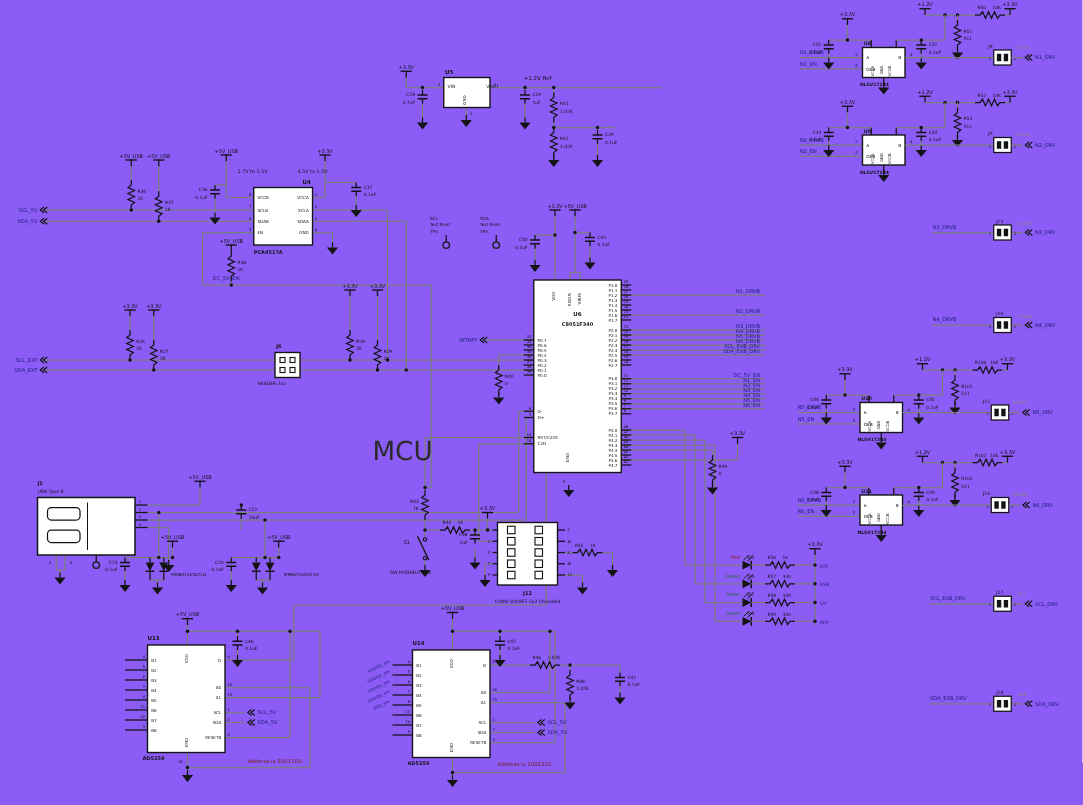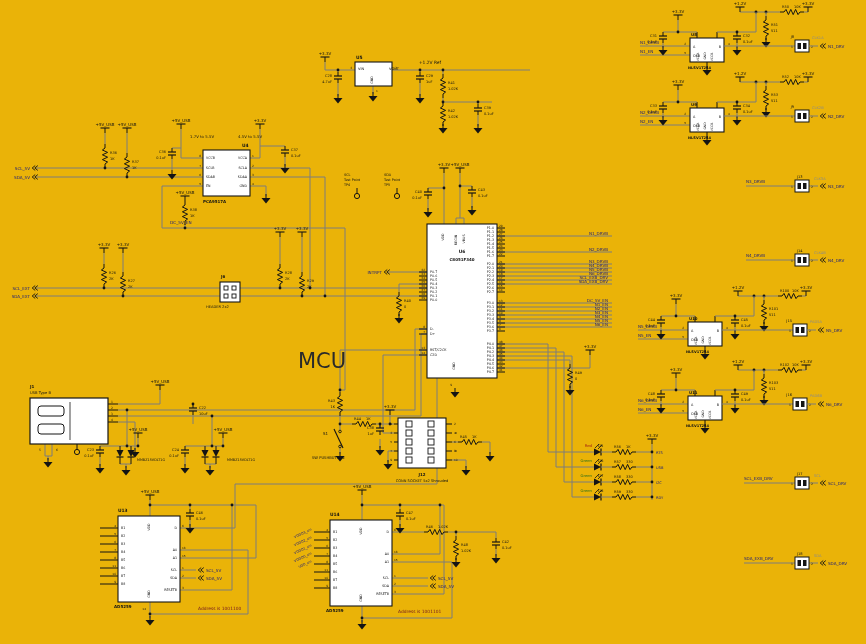--- a/index.html
+++ b/index.html
@@ -1,16 +1,16 @@
 <!DOCTYPE html>
 <html><head>
 <meta charset="utf-8">
 <style>
   html,body{margin:0;padding:0;background:#ffffff;}
-  #page{width:866px;height:644px;position:relative;background:#eab308;overflow:hidden;}
+  #page{width:866px;height:644px;position:relative;background:#8b5cf6;overflow:hidden;}
   svg{display:block;}
   text{font-family:"DejaVu Sans",sans-serif;}
 </style>
 </head>
 <body>
 
 <div id="page">
   <svg id="schem" width="866" height="644" viewBox="0 0 866 644">
       <line x1="36" y1="168" x2="203" y2="168" stroke="#7d7d7d" stroke-width="1"></line>
       <line x1="36" y1="177" x2="203" y2="177" stroke="#7d7d7d" stroke-width="1"></line>

